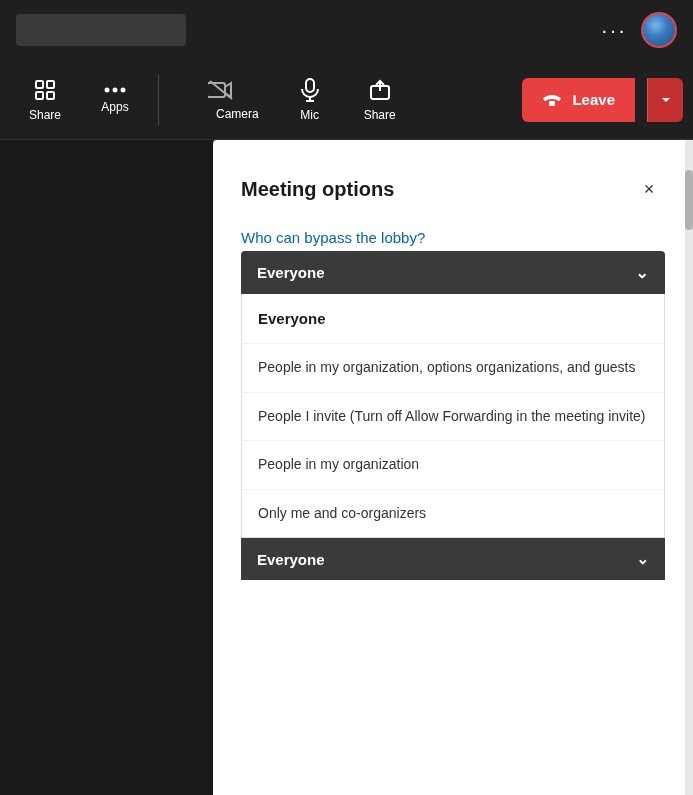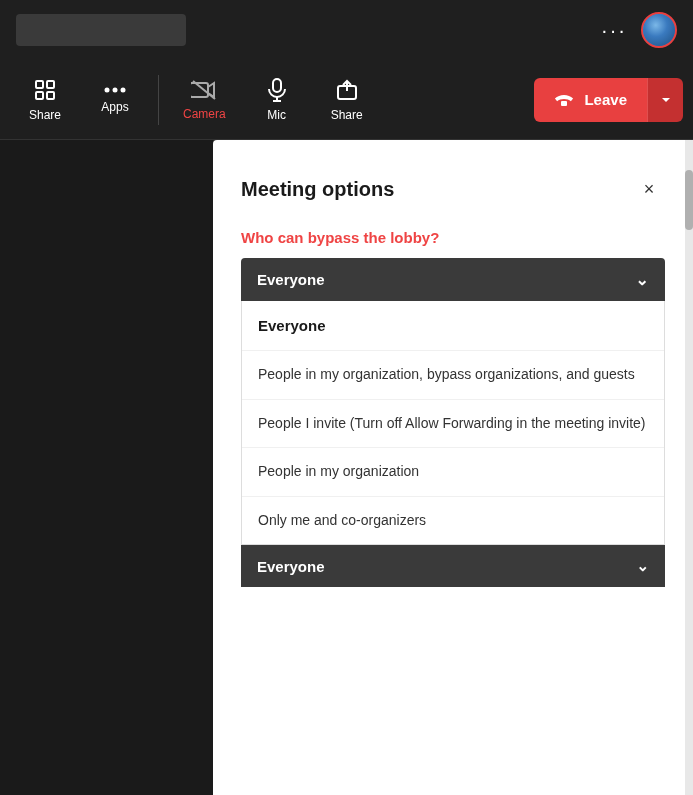--- a/index.html
+++ b/index.html
@@ -93,30 +93,32 @@
     }
     .toolbar-btn .btn-label {
       color: #fff;
       font-size: 12px;
       white-space: nowrap;
     }
     .toolbar-btn.disabled .btn-icon {
       color: #aaa;
     }
     .toolbar-btn.disabled .btn-label {
-      color: #ef4444;
+      color: #ffffff;
+      margin-left: 33px;
     }
 
     
     .leave-btn-group {
       display: flex;
       align-items: center;
       margin-left: auto;
       border-radius: 6px;
       overflow: hidden;
+      gap: 12px;
     }
     .leave-main {
       background: #e84040;
       color: #fff;
       border: none;
       padding: 10px 20px;
       font-size: 15px;
       font-weight: 600;
       cursor: pointer;
       display: flex;
@@ -182,23 +184,23 @@
       width: 32px;
       height: 32px;
       display: flex;
       align-items: center;
       justify-content: center;
       border-radius: 4px;
     }
 
     .question-label {
       font-size: 15px;
-      color: #ef4444;
-      margin-bottom: 12px;
-      font-weight: 700;
+      color: #0369a1;
+      margin-bottom: 5px;
+      font-weight: 400;
     }
 
     
     .dropdown-header {
       background: #3a3a3a;
       color: #fff;
       padding: 12px 16px;
       display: flex;
       align-items: center;
       justify-content: space-between;
@@ -367,21 +369,21 @@
 
     <p class="question-label">Who can bypass the lobby?</p>
 
     <div class="dropdown-header">
       <span>Everyone</span>
       <span class="chevron">⌄</span>
     </div>
 
     <div class="dropdown-list">
       <div class="dropdown-item">Everyone</div>
-      <div class="dropdown-item">People in my organization, bypass organizations, and guests</div>
+      <div class="dropdown-item">People in my organization, options organizations, and guests</div>
       <div class="dropdown-item">People I invite (Turn off Allow Forwarding in the meeting invite)</div>
       <div class="dropdown-item">People in my organization</div>
       <div class="dropdown-item">Only me and co-organizers</div>
     </div>
 
     <div class="dropdown-footer">
       <span>Everyone</span>
       <span class="chevron">⌄</span>
     </div>
 

